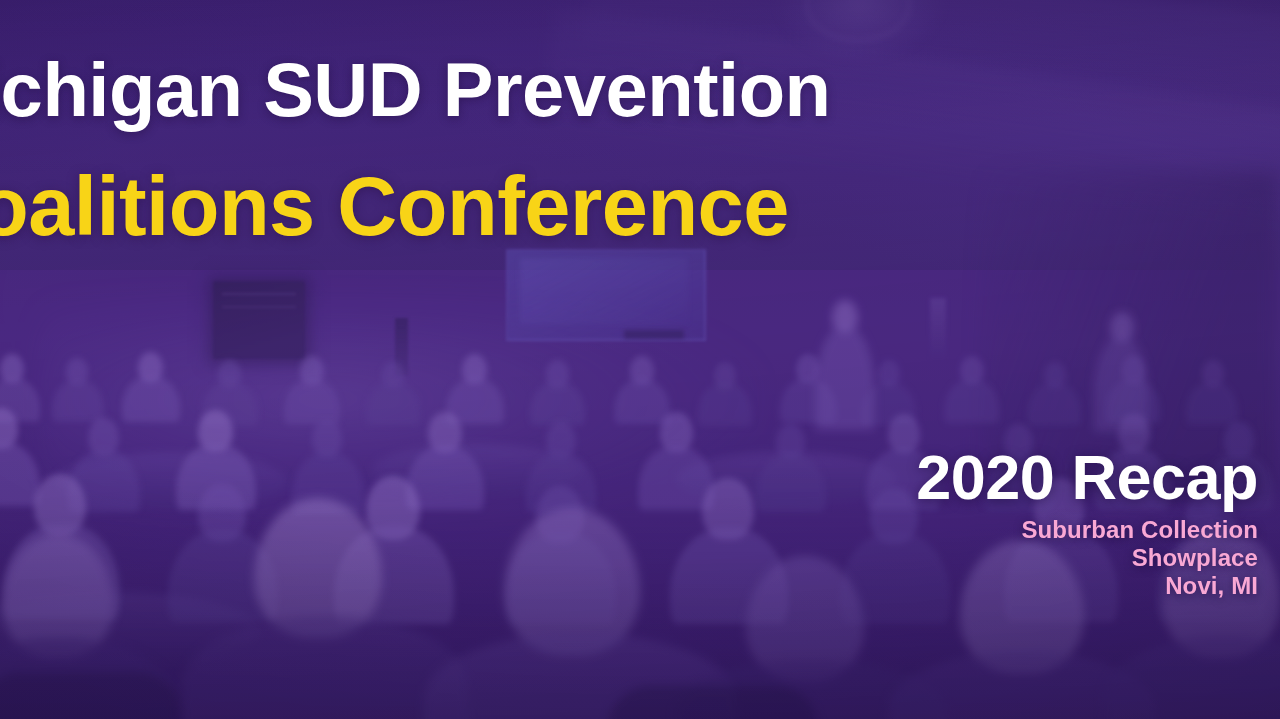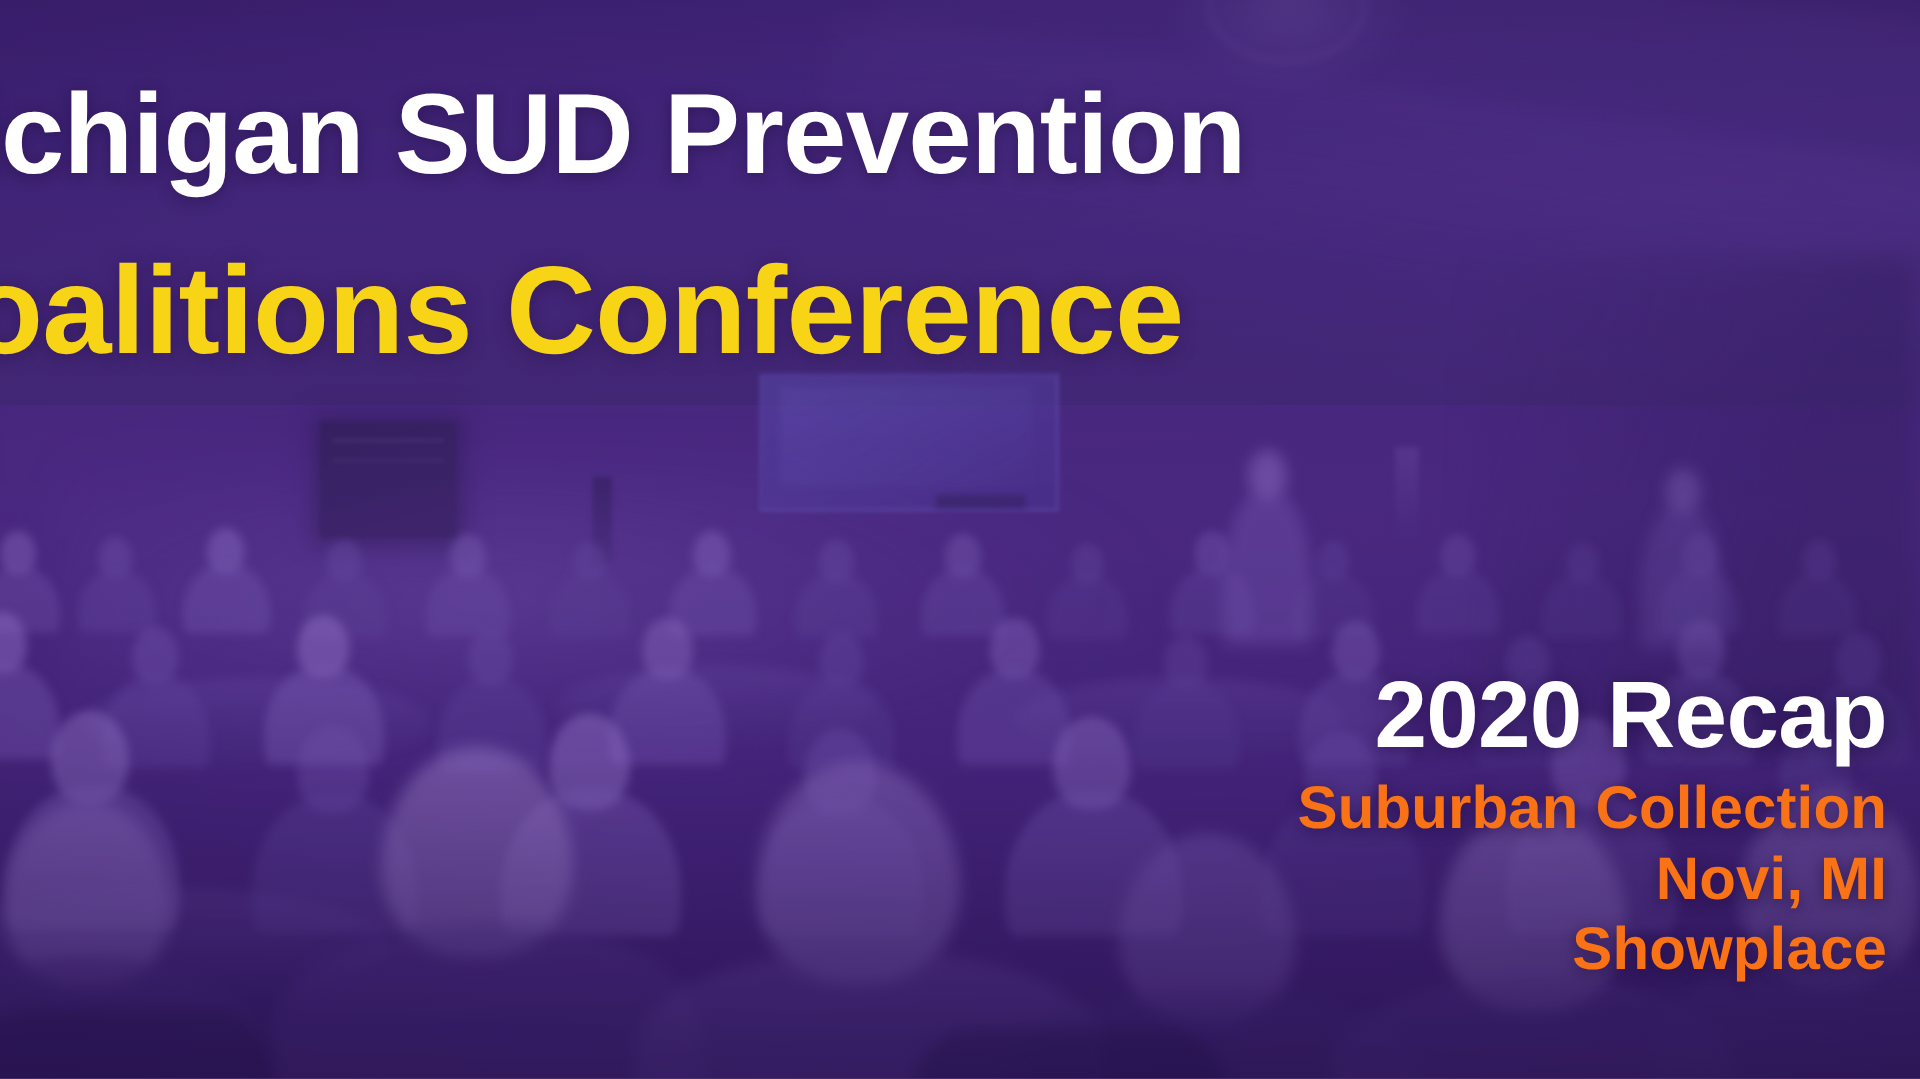--- a/index.html
+++ b/index.html
@@ -252,23 +252,23 @@
     font-size: 63px;
     font-weight: 700;
     color: #ffffff;
     letter-spacing: -0.5px;
     line-height: 1.05;
     white-space: nowrap;
     text-shadow: 0 2px 12px rgba(28,10,58,0.55);
   }
   .venue {
     margin-top: 6px;
-    font-size: 40px;
+    font-size: 24px;
     font-weight: 600;
-    color: #f97316;
+    color: #f9a8d4;
     line-height: 1.17;
     letter-spacing: 0.1px;
     text-shadow: 0 2px 9px rgba(28,10,58,0.6);
   }
   .venue div { white-space: nowrap; }
 </style>
 </head>
 <body>
 
 <div id="banner">
@@ -430,19 +430,19 @@
 
   <div class="text-layer">
     <div class="headline">ichigan SUD Prevention</div>
 
     <div class="headline-2">oalitions Conference</div>
 
     <div class="recap-block">
       <div class="recap">2020 Recap</div>
       <div class="venue">
         <div>Suburban Collection</div>
+        <div>Showplace</div>
         <div>Novi, MI</div>
-        <div>Showplace</div>
       </div>
     </div>
   </div>
 
 </div>
 
 </body></html>

